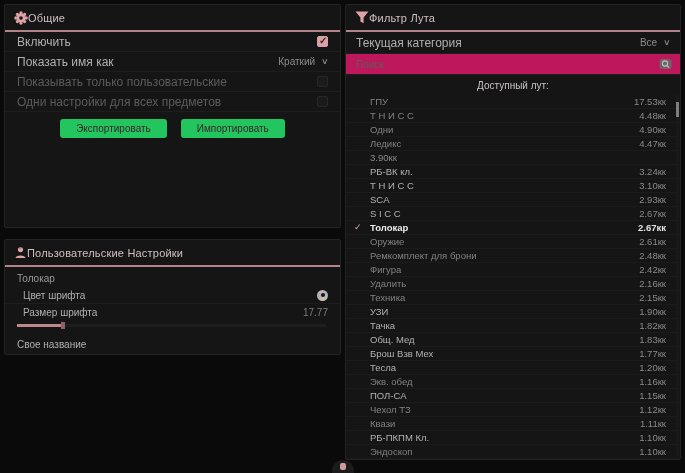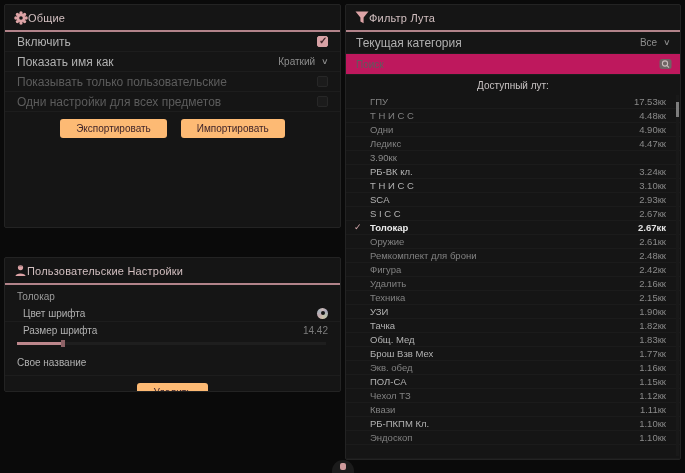--- a/index.html
+++ b/index.html
@@ -7,21 +7,21 @@
     width:685px;height:473px;position:relative;overflow:hidden;
     background:#0a0a0a;
     font-family:"Liberation Sans",sans-serif;
     -webkit-font-smoothing:antialiased;
   }
   .panel{
     position:absolute;background:#151515;border:1px solid #232323;
     border-radius:2px;box-sizing:border-box;overflow:hidden;
   }
   #panel-general{left:4px;top:4px;width:337px;height:224px;}
-  #panel-user{left:4px;top:257px;width:337px;height:135px;}
+  #panel-user{left:4px;top:239px;width:337px;height:116px;}
   #panel-loot{left:345px;top:4px;width:336px;height:456px;}
 
   .phead{
     display:flex;align-items:center;height:25px;padding:0 9px;
     border-bottom:2px solid #b2838a;
   }
   .ptitle{color:#d2bfc0;font-size:11px;letter-spacing:.2px;}
   .icon{display:inline-flex;align-items:center;justify-content:center;}
 
   
@@ -39,21 +39,21 @@
   .checkbox.checked{background:#d8a1a5;border-color:#d8a1a5;}
   .checkbox.checked::after{
     content:"\2713";position:absolute;left:1px;top:-2px;
     color:#40252a;font-size:10px;font-weight:bold;
   }
   .dd{display:flex;align-items:center;gap:7px;cursor:pointer;}
   .dd-value{font-size:10px;color:#8d8d8d;}
   .chev{font-size:8px;color:#8d8d8d;transform:scaleX(1.3);}
   .btn-row{display:flex;justify-content:center;gap:14px;padding:7px 0;}
   .pbtn{
-    background:#fdba74;color:#40252a;border:none;border-radius:3px;
+    background:#22c55e;color:#40252a;border:none;border-radius:3px;
     font-size:10px;padding:4px 16px;font-family:inherit;cursor:pointer;
   }
 
   
   .item-title{font-size:10px;color:#9a9a9a;padding:6px 12px 3px 12px;}
   .u-row{
     display:flex;align-items:center;justify-content:space-between;
     height:16px;padding:0 12px 0 18px;border-bottom:1px solid #1d1d1d;
   }
   .u-row.no-line{border-bottom:none;}
@@ -187,21 +187,21 @@
 
   <div class="item-title">Толокар</div>
 
   <div class="u-row">
     <span class="u-label">Цвет шрифта</span>
     <span class="colorwheel"></span>
   </div>
 
   <div class="u-row no-line">
     <span class="u-label">Размер шрифта</span>
-    <span class="u-value">14.42</span>
+    <span class="u-value">17.77</span>
   </div>
   <div class="slider-wrap">
     <div class="slider-track"></div>
     <div class="slider-fill"></div>
     <div class="slider-thumb"></div>
   </div>
 
   <div class="cname-row">
     <span class="u-label">Свое название</span>
     <input class="cname-input" value="" style="">
@@ -331,20 +331,25 @@
       <div class="loot-row bright">
         <span class="loot-check"></span>
         <span class="loot-name">Общ. Мед</span>
         <span class="loot-value">1.83кк</span>
       </div>
       <div class="loot-row bright">
         <span class="loot-check"></span>
         <span class="loot-name">Брош Взв Мех</span>
         <span class="loot-value">1.77кк</span>
       </div>
+      <div class="loot-row bright">
+        <span class="loot-check"></span>
+        <span class="loot-name">Тесла</span>
+        <span class="loot-value">1.20кк</span>
+      </div>
       <div class="loot-row">
         <span class="loot-check"></span>
         <span class="loot-name">Экв. обед</span>
         <span class="loot-value">1.16кк</span>
       </div>
       <div class="loot-row bright">
         <span class="loot-check"></span>
         <span class="loot-name">ПОЛ-СА</span>
         <span class="loot-value">1.15кк</span>
       </div>

